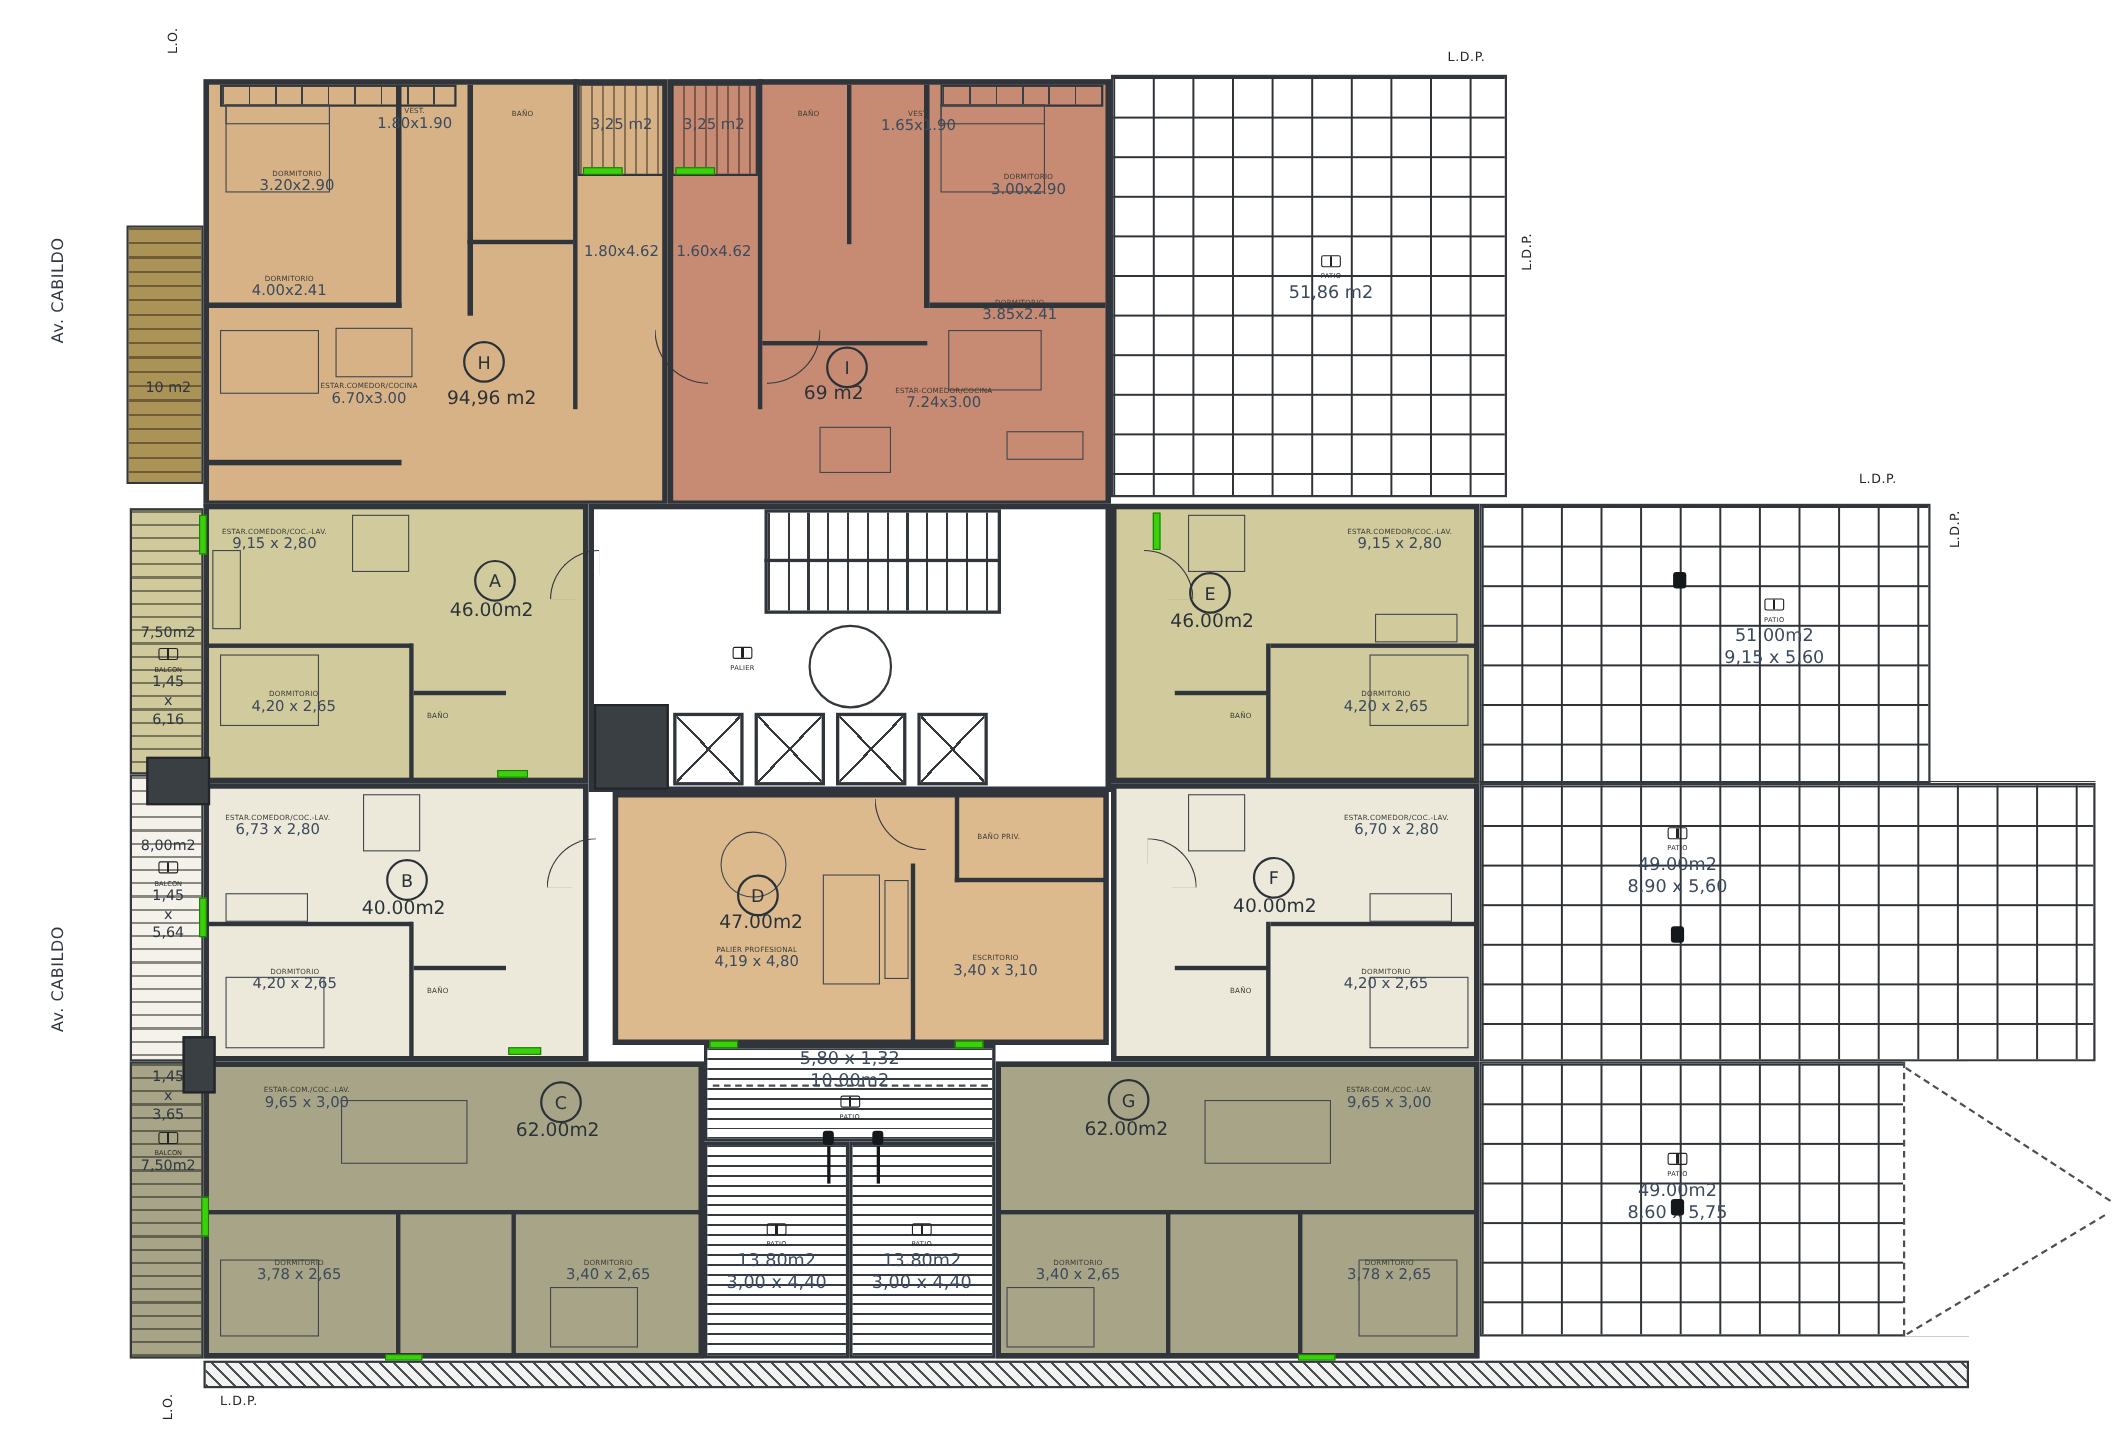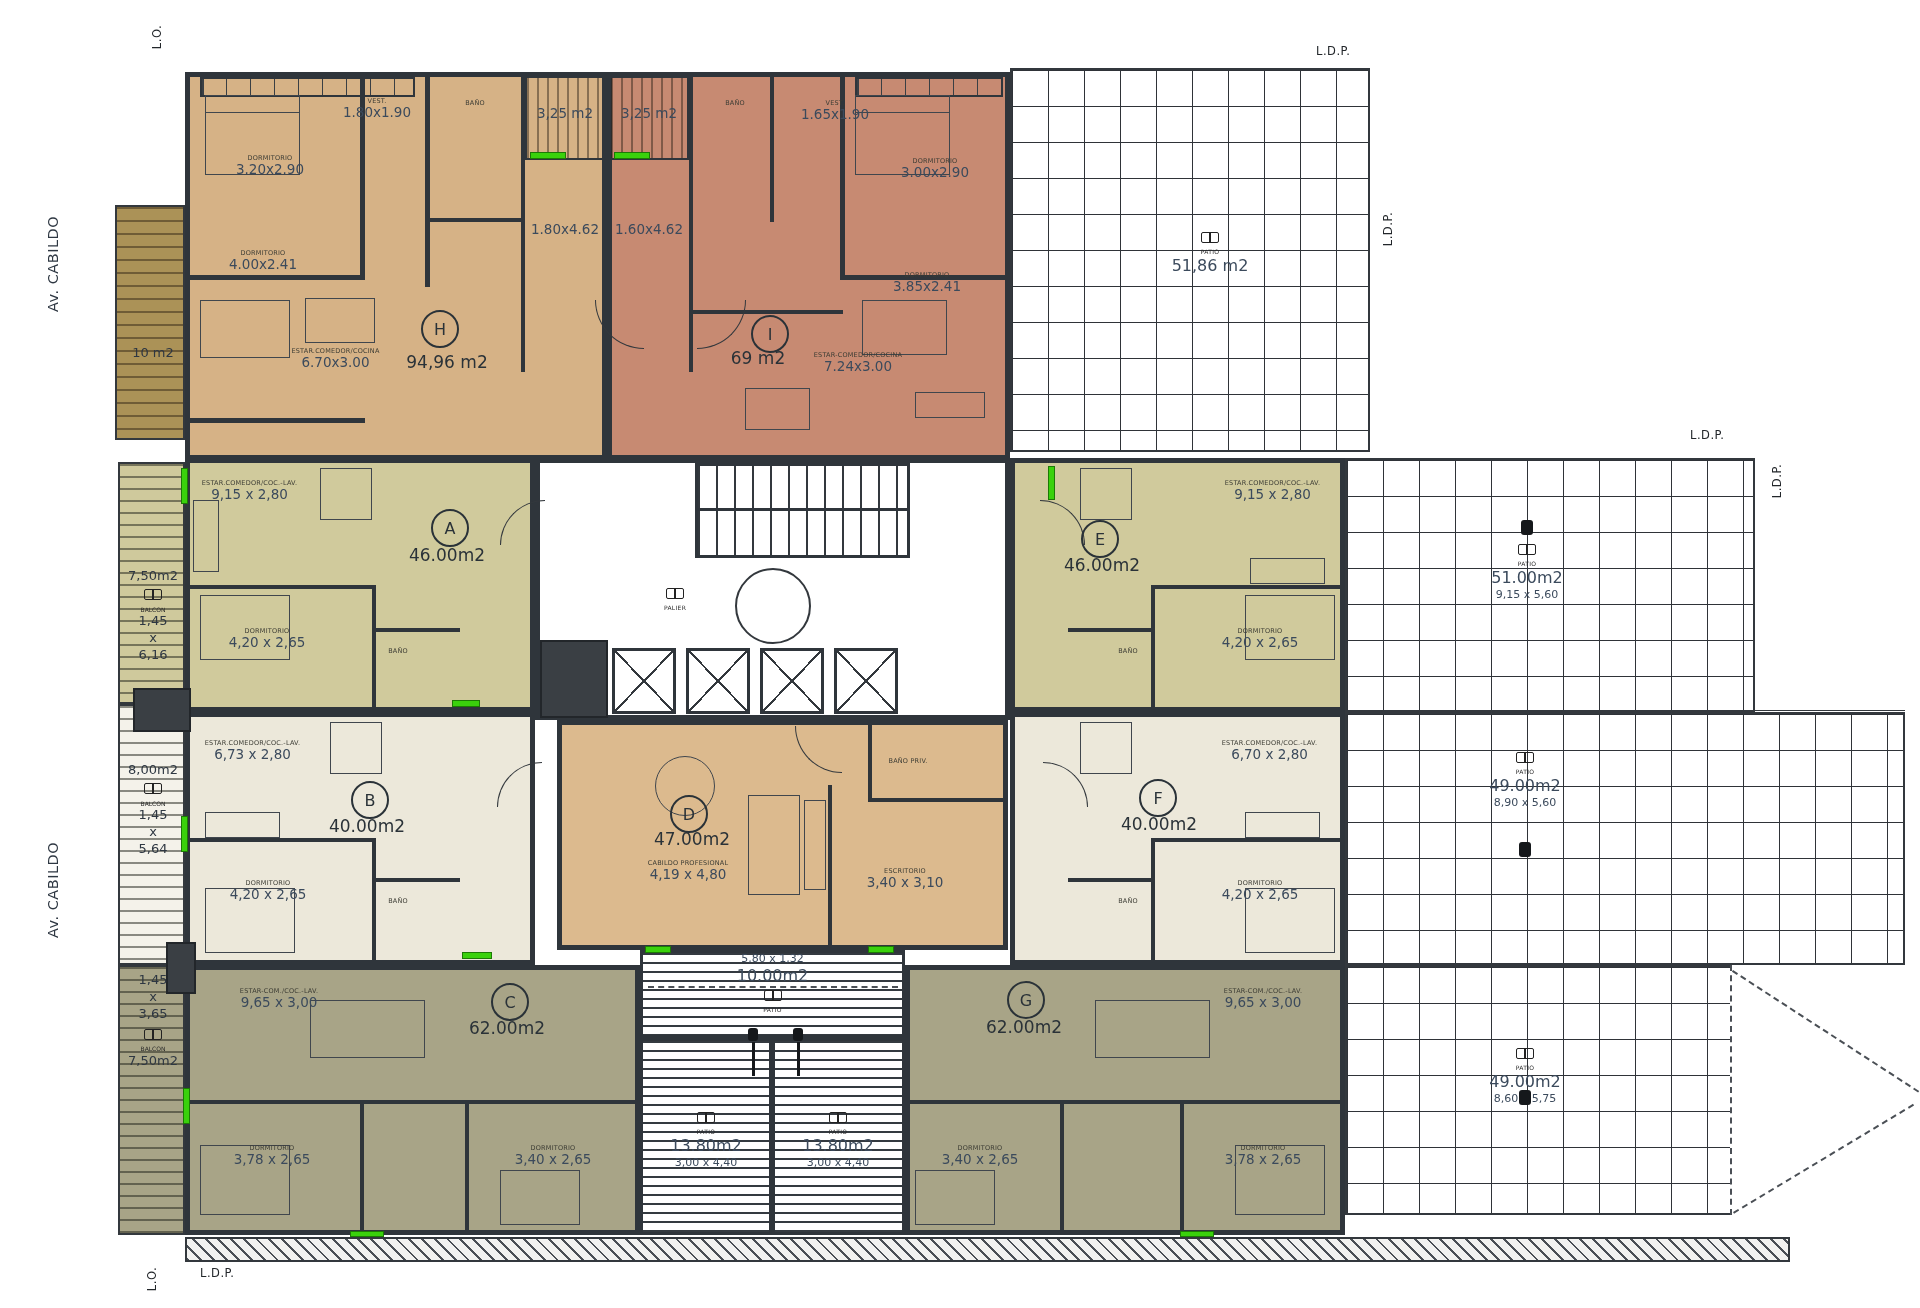--- a/index.html
+++ b/index.html
@@ -32,21 +32,21 @@
   .green{position:absolute;background:#3ad10c;border:1px solid #1c7a05;box-sizing:border-box;}
   
   .rm{position:absolute;text-align:center;line-height:1.15;}
   .rm .t{display:block;font-size:6.5px;letter-spacing:.2px;color:#3c3c34;}
   .rm .d{display:block;font-size:13.5px;color:#3b4a5c;}
   .ucirc{position:absolute;width:34px;height:34px;border:2.5px solid #2a3238;border-radius:50%;
     display:flex;align-items:center;justify-content:center;font-size:16px;color:#2a3238;}
   .uarea{position:absolute;width:100px;text-align:center;font-size:17px;color:#2a3238;}
   .plab{position:absolute;text-align:center;line-height:1.25;}
   .plab .parea{display:block;font-size:16px;color:#3b4a5c;}
-  .plab .pdim{display:block;font-size:11px;color:#3b4a5c;}
+  .plab .pdim{display:block;font-size:16px;color:#3b4a5c;}
   .plab .ptxt{display:block;font-size:6px;color:#2a2a2a;letter-spacing:.3px;}
   .picon{display:inline-block;width:16px;height:9px;border:1.5px solid #222;border-radius:2px;
     background-image:linear-gradient(90deg,transparent calc(50% - 1px),#222 calc(50% - 1px),#222 calc(50% + 1px),transparent calc(50% + 1px));}
   .blab{position:absolute;text-align:center;line-height:1.3;}
   .blab .parea{display:block;font-size:13px;color:#2e3742;}
   .blab .pdim{display:block;font-size:13px;color:#2e3742;}
   .blab .ptxt{display:block;font-size:6px;color:#2a2a2a;}
   .edge{position:absolute;font-size:11.5px;color:#22262a;letter-spacing:.5px;}
   .vrot{transform:rotate(-90deg);transform-origin:center;}
   .street{position:absolute;font-size:14.5px;color:#2e3742;text-align:center;transform:rotate(-90deg);transform-origin:center;letter-spacing:.5px;}
@@ -332,21 +332,21 @@
     <span class="t">DORMITORIO</span>
     <span class="d">4,20 x 2,65</span>
     </div>
   <div class="rm" style="left:1095px;top:898px;width:66px;">
     <span class="t">BAÑO</span>
     </div>
 
   <div class="ucirc" style="left:670px;top:795px;">D</div>
   <div class="uarea" style="left:642px;top:829px;">47.00m2</div>
   <div class="rm" style="left:628px;top:860px;width:120px;">
-    <span class="t">CABILDO PROFESIONAL</span>
+    <span class="t">PALIER PROFESIONAL</span>
     <span class="d">4,19 x 4,80</span>
     </div>
   <div class="rm" style="left:845px;top:868px;width:120px;">
     <span class="t">ESCRITORIO</span>
     <span class="d">3,40 x 3,10</span>
     </div>
   <div class="rm" style="left:875px;top:758px;width:66px;">
     <span class="t">BAÑO PRIV.</span>
     </div>
 
@@ -379,21 +379,21 @@
     <span class="t">DORMITORIO</span>
     <span class="d">3,78 x 2,65</span>
     </div>
 
   <div class="plab" style="left:1150px;top:228px;width:120px;">
     <span class="picon"></span>
     <span class="ptxt">PATIO</span>
     <span class="parea">51,86 m2</span></div>
 
   <div class="plant" style="left:1521px;top:520px;"></div>
-  <div class="plab" style="left:1467px;top:540px;width:120px;">
+  <div class="plab" style="left:1553px;top:540px;width:120px;">
     <span class="picon"></span>
     <span class="ptxt">PATIO</span>
     <span class="parea">51.00m2</span>
     <span class="pdim">9,15 x 5,60</span></div>
 
   <div class="plab" style="left:1460px;top:748px;width:130px;">
     <span class="picon"></span>
     <span class="ptxt">PATIO</span>
     <span class="parea">49.00m2</span>
     <span class="pdim">8,90 x 5,60</span></div>

